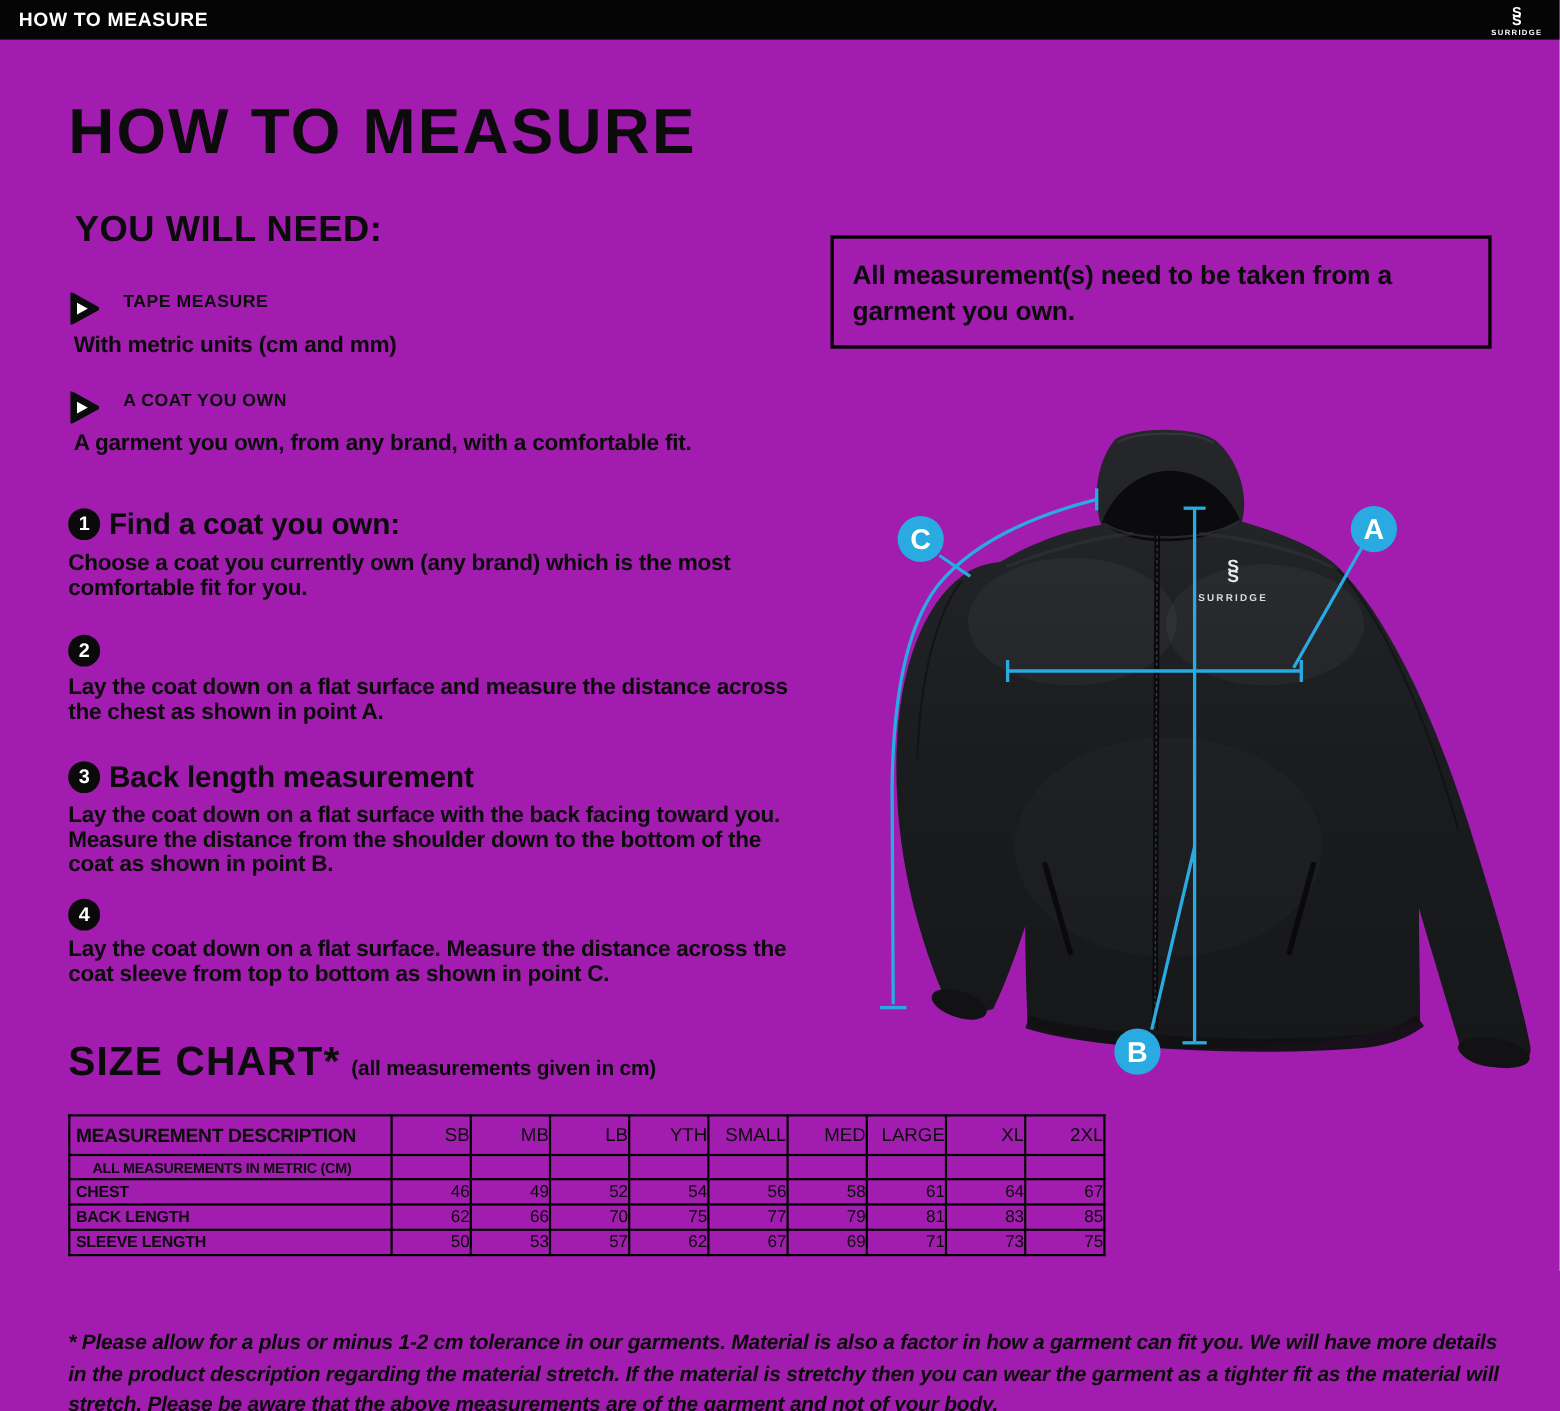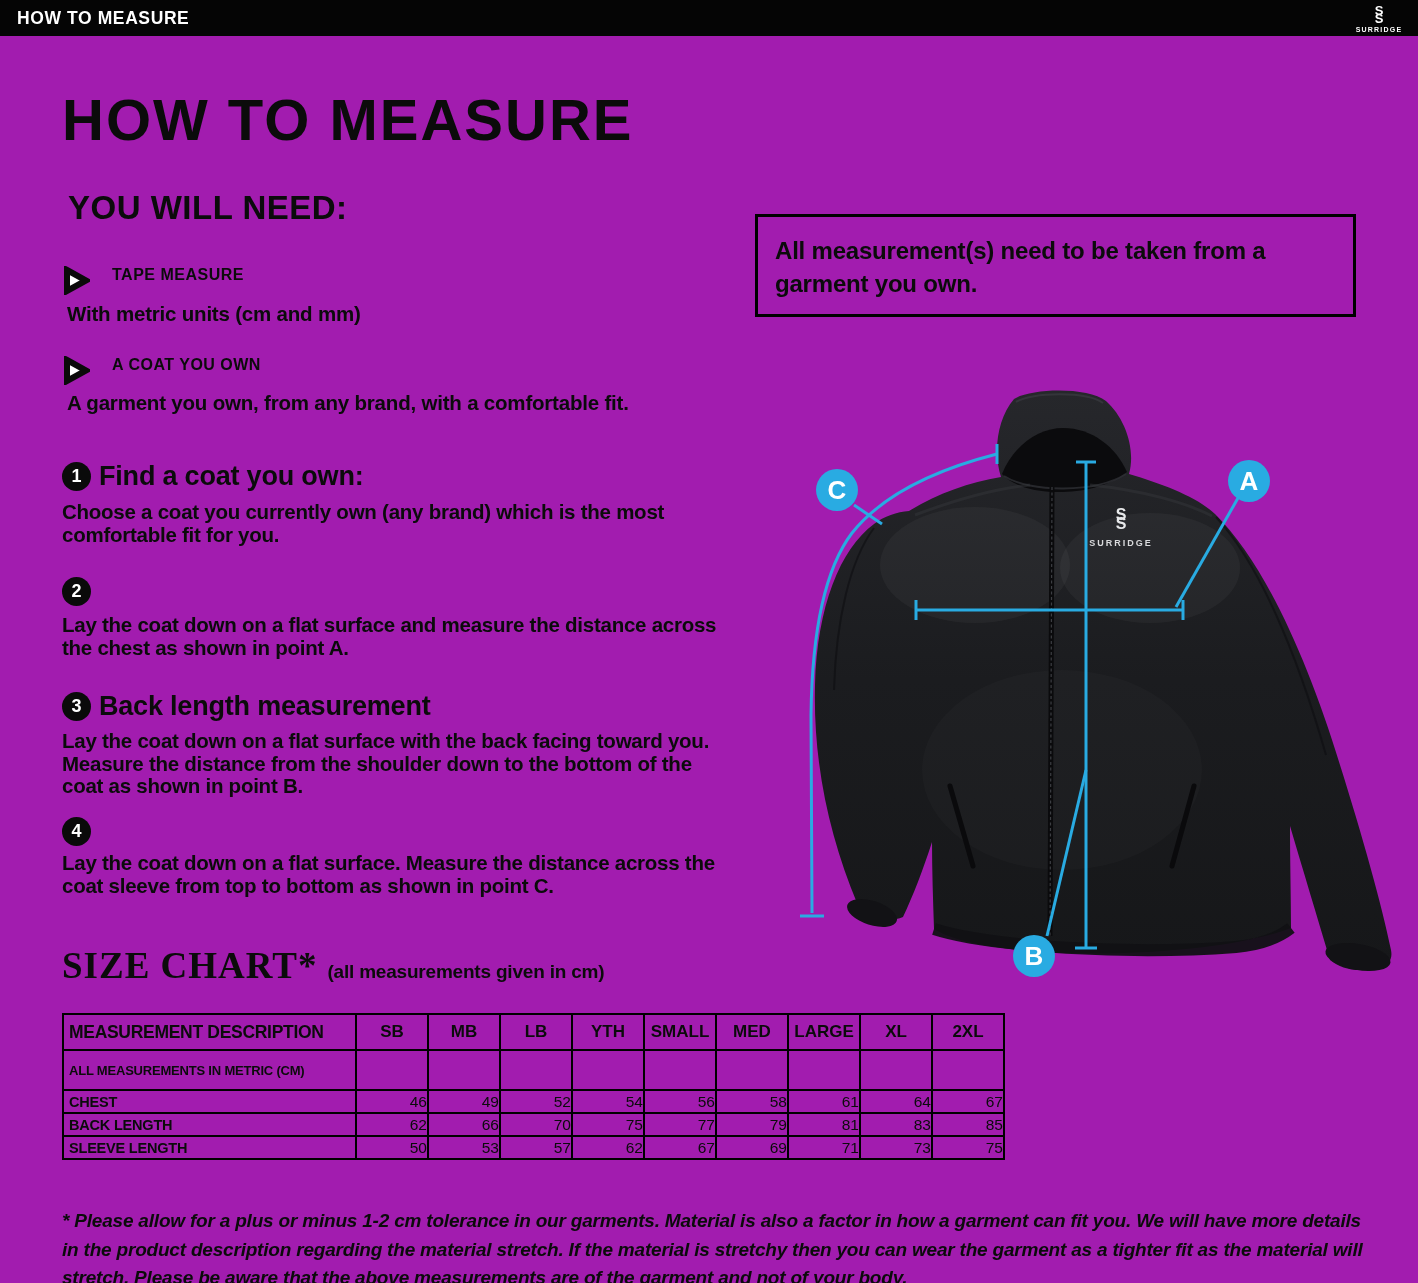--- a/index.html
+++ b/index.html
@@ -29,29 +29,29 @@
   .step-body  { position:absolute; left:62px; width:665px; font-size:20.5px; font-weight:700;
                 line-height:22.5px; letter-spacing:-0.25px; }
 
   
   .notice-box { position:absolute; left:755px; top:190px; width:601px; height:103px;
                 border:3px solid #000; padding:17px 17px;margin-top:24px; }
   .notice-text { font-size:24px; font-weight:800; line-height:33px; letter-spacing:-0.2px; }
 
   
   .size-chart-head { position:absolute; left:62px; top:944px; display:flex; align-items:baseline; }
-  .size-chart-title { font-size:37px; font-weight:900; letter-spacing:1px;font-family:Liberation Serif, serif; }
+  .size-chart-title { font-size:37px; font-weight:900; letter-spacing:1px; }
   .size-chart-sub { font-size:19px; font-weight:800; margin-left:10px; letter-spacing:-0.2px; }
 
   table.size-table { position:absolute; left:62px; top:1013px; width:941px;
                      border-collapse:collapse; table-layout:fixed; }
   .size-table th, .size-table td { border:2px solid #000; overflow:hidden; white-space:nowrap; }
   .size-table th.desc-h { font-size:17.5px; font-weight:700; text-align:left; padding-left:5px; height:36px; letter-spacing:-0.3px; }
-  .size-table th.size-h { font-size:17px; font-weight:700; text-align:center;border-radius:13px; }
-  .size-table td.note   { font-size:13px; font-weight:700; text-align:left; padding-left:5px; height:40px; letter-spacing:-0.2px; }
+  .size-table th.size-h { font-size:17px; font-weight:400; text-align:right;border-radius:13px; }
+  .size-table td.note   { font-size:13px; font-weight:700; text-align:left; padding-left:20px; height:22px; letter-spacing:-0.2px; }
   .size-table td.blank  { height:22px; }
   .size-table td.rlabel { font-size:14.5px; font-weight:600; text-align:left; padding-left:5px; height:23px; letter-spacing:-0.2px; }
   .size-table td.val    { font-size:15.5px; font-weight:400; text-align:right; height:23px; }
 
   
   .footnote { position:absolute; left:62px; top:1207px; width:1302px; font-style:italic;
               font-size:19px; font-weight:700; line-height:28.5px; letter-spacing:-0.2px; }
 
   
   .jacket-wrap { position:absolute; left:760px; top:380px; width:660px; height:620px; }

